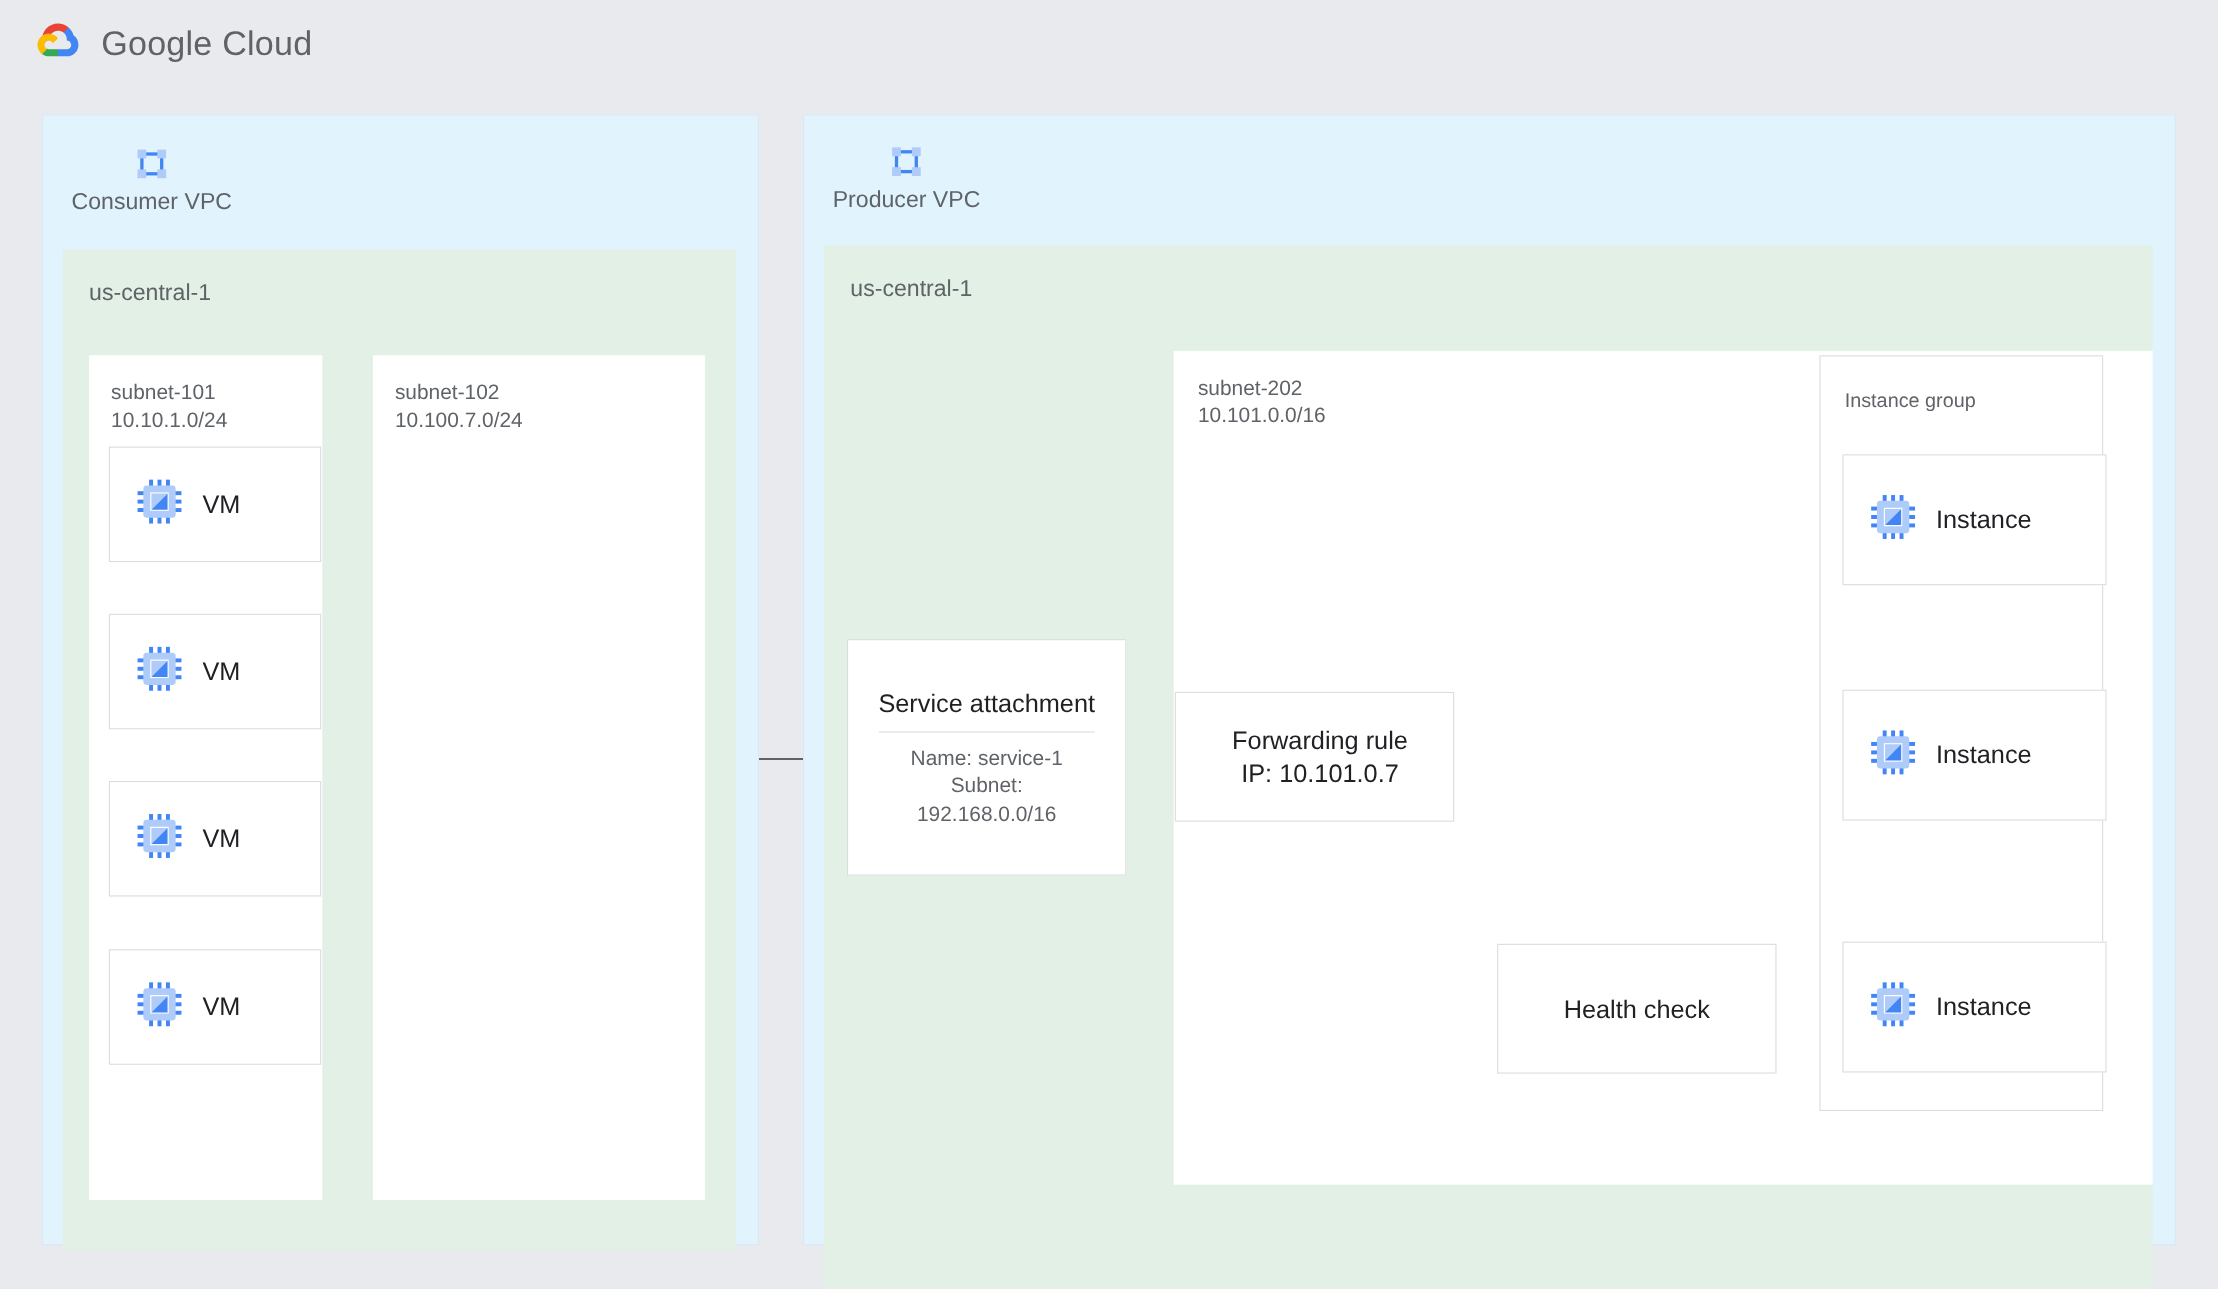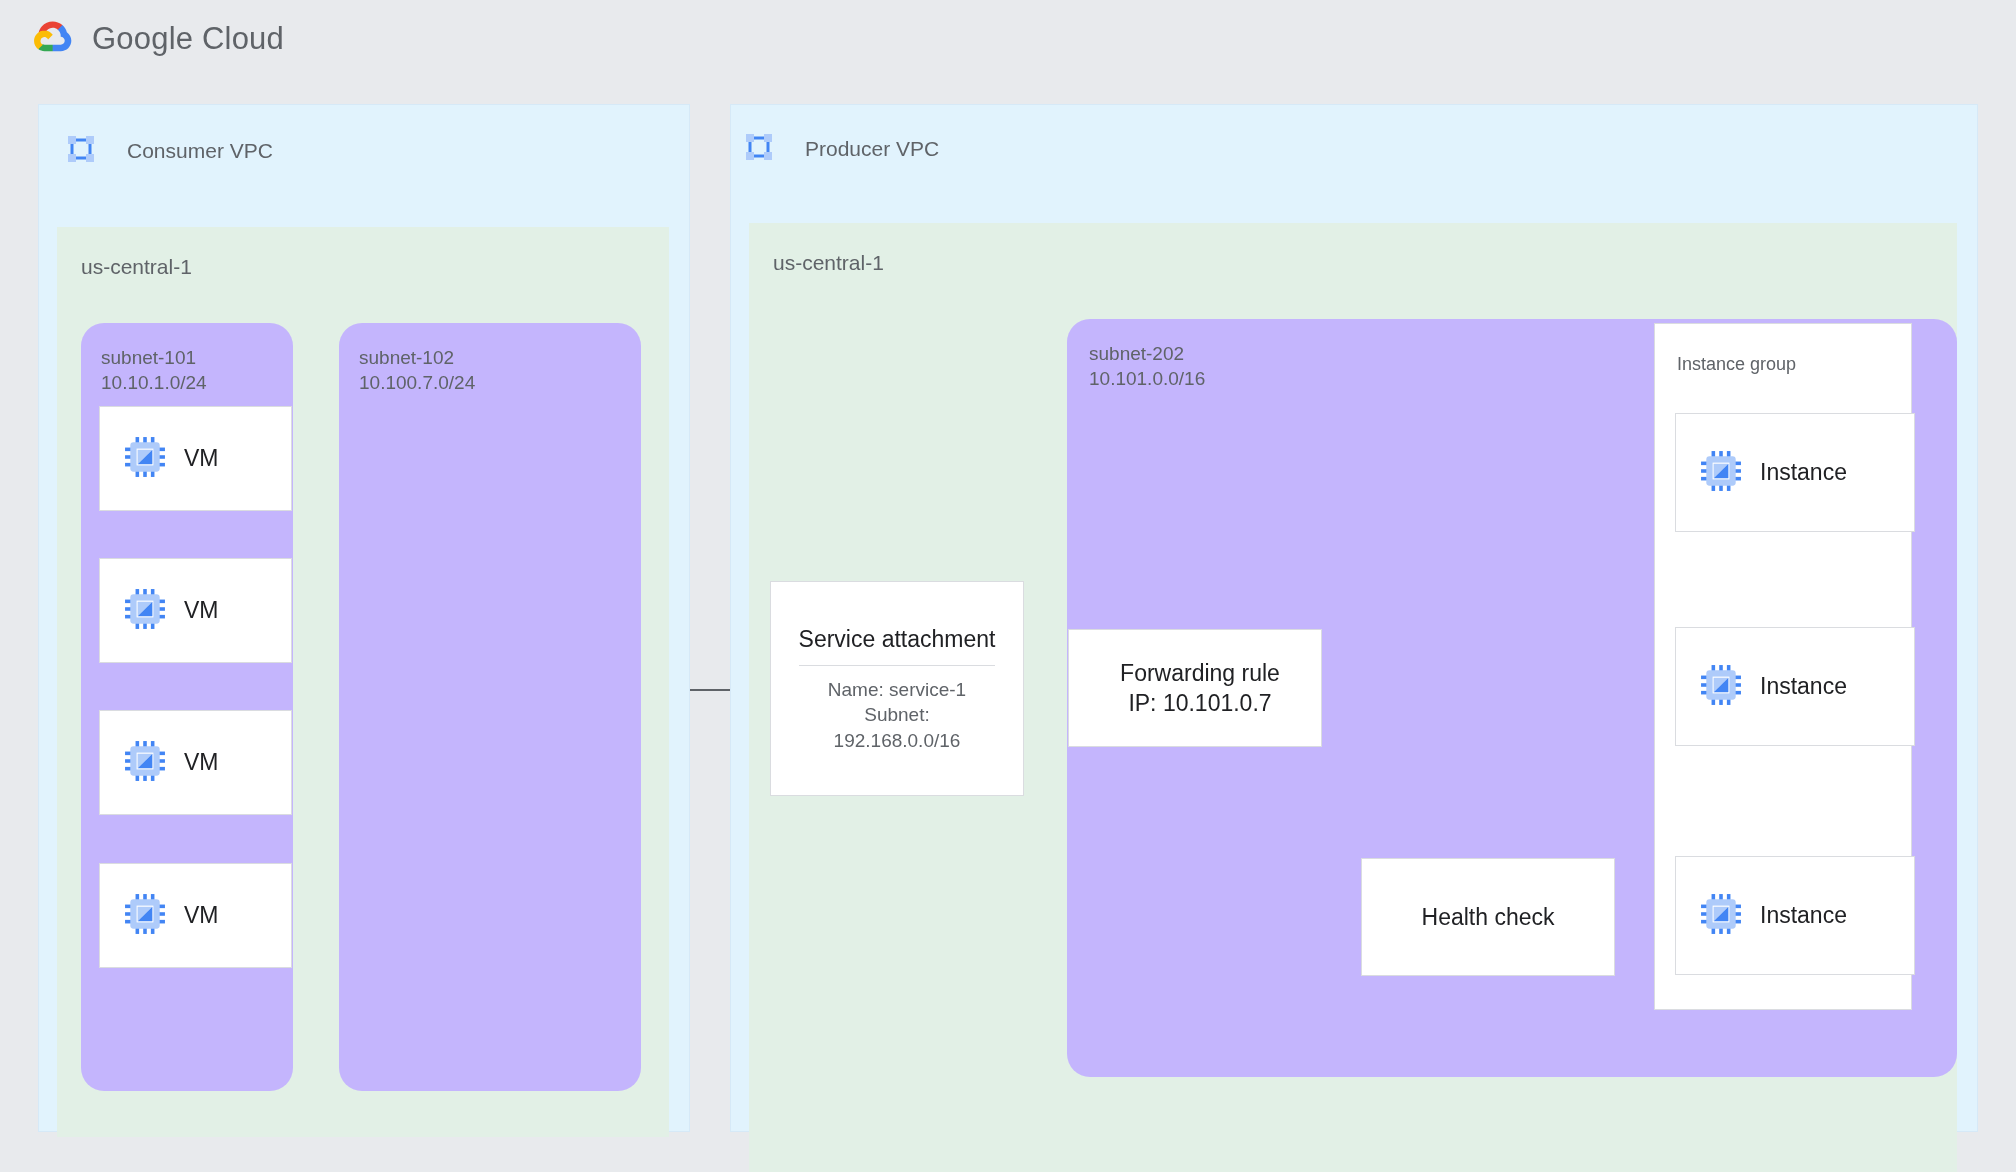--- a/index.html
+++ b/index.html
@@ -14,29 +14,29 @@
   
   .brand{position:absolute;left:30px;top:16px;display:flex;align-items:center;gap:16px;}
   .brand-text{font-size:31px;color:#5f6368;letter-spacing:.2px;}
   .brand-text .g{color:#5f6368;}
 
   
   .vpc{
     position:absolute;background:#e1f3fd;
     border:1px solid #d6e9f7;
   }
-  .vpc-head{position:absolute;display:flex;align-items:center;gap:30px;}
+  .vpc-head{position:absolute;display:flex;align-items:center;gap:2px;flex-direction:column;}
   .vpc-title{font-size:21px;color:#5f6368;}
 
   .region{
     position:absolute;background:#e2f0e6;margin-top:24px;
   }
   .region-label{position:absolute;font-size:21px;color:#5f6368;}
 
-  .subnet{position:absolute;background:#c4b5fd;border-radius:23px;}
+  .subnet{position:absolute;background:#ffffff;}
   .subnet-label{position:absolute;font-size:19px;color:#5f6368;line-height:1.32;white-space:pre-line;}
 
   
   .node{
     position:absolute;background:#ffffff;border:1px solid #dadce0;
     box-sizing:border-box;display:flex;flex-direction:column;
     align-items:center;justify-content:center;
   }
   .node-title{font-size:23px;color:#202124;text-align:center;line-height:1.32;}
   .node-sub{font-size:19px;color:#5f6368;text-align:center;line-height:1.34;}
@@ -236,21 +236,21 @@
         <rect x="12" y="12" width="16" height="16" fill="#fff"></rect>
         <path d="M13,13 H27 L13,27 Z" fill="#aecbfa"></path>
         <path d="M27,13 V27 H13 Z" fill="#4285f4"></path>
       </svg>
     </span>
     <span class="iconnode-label">VM</span>
   </div>
 
 
   <div class="vpc" style="left:730px;top:104px;width:1246px;height:1026px;">
-    <div class="vpc-head" style="left:12px;top:26px;justify-content:flex-end;">
+    <div class="vpc-head" style="left:26px;top:26px;justify-content:flex-end;">
       <span>
         <svg width="32" height="32" viewBox="0 0 32 32">
           <rect x="7" y="7" width="18" height="18" fill="none" stroke="#4285f4" stroke-width="3"></rect>
           <rect x="3" y="3" width="8" height="8" fill="#aecbfa"></rect>
           <rect x="21" y="3" width="8" height="8" fill="#aecbfa"></rect>
           <rect x="3" y="21" width="8" height="8" fill="#aecbfa"></rect>
           <rect x="21" y="21" width="8" height="8" fill="#aecbfa"></rect>
         </svg>
       </span>
       <span class="vpc-title">Producer VPC</span>

